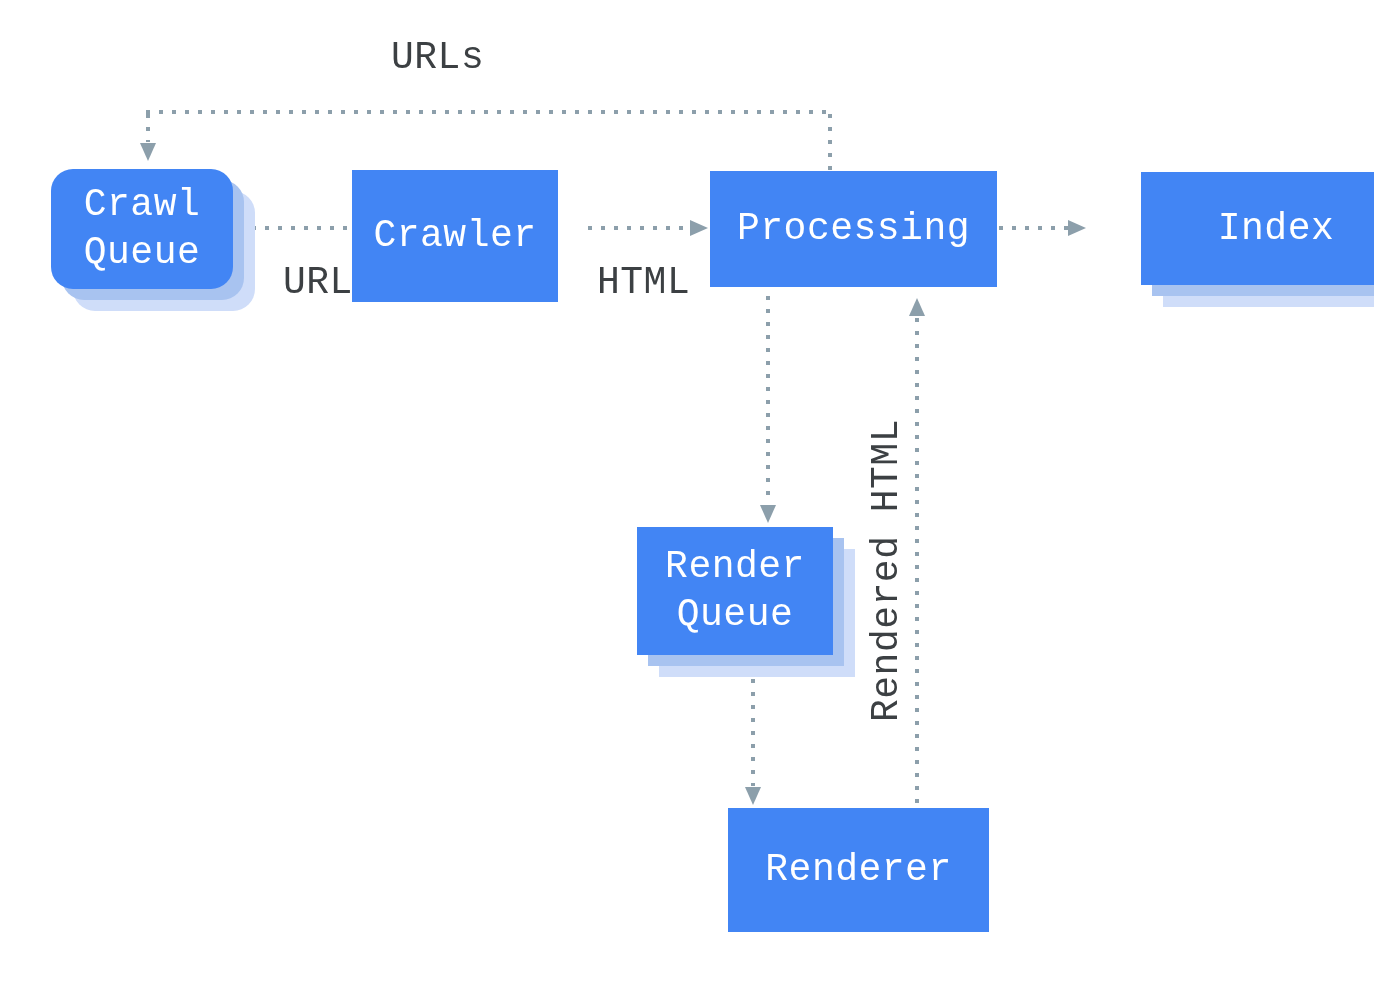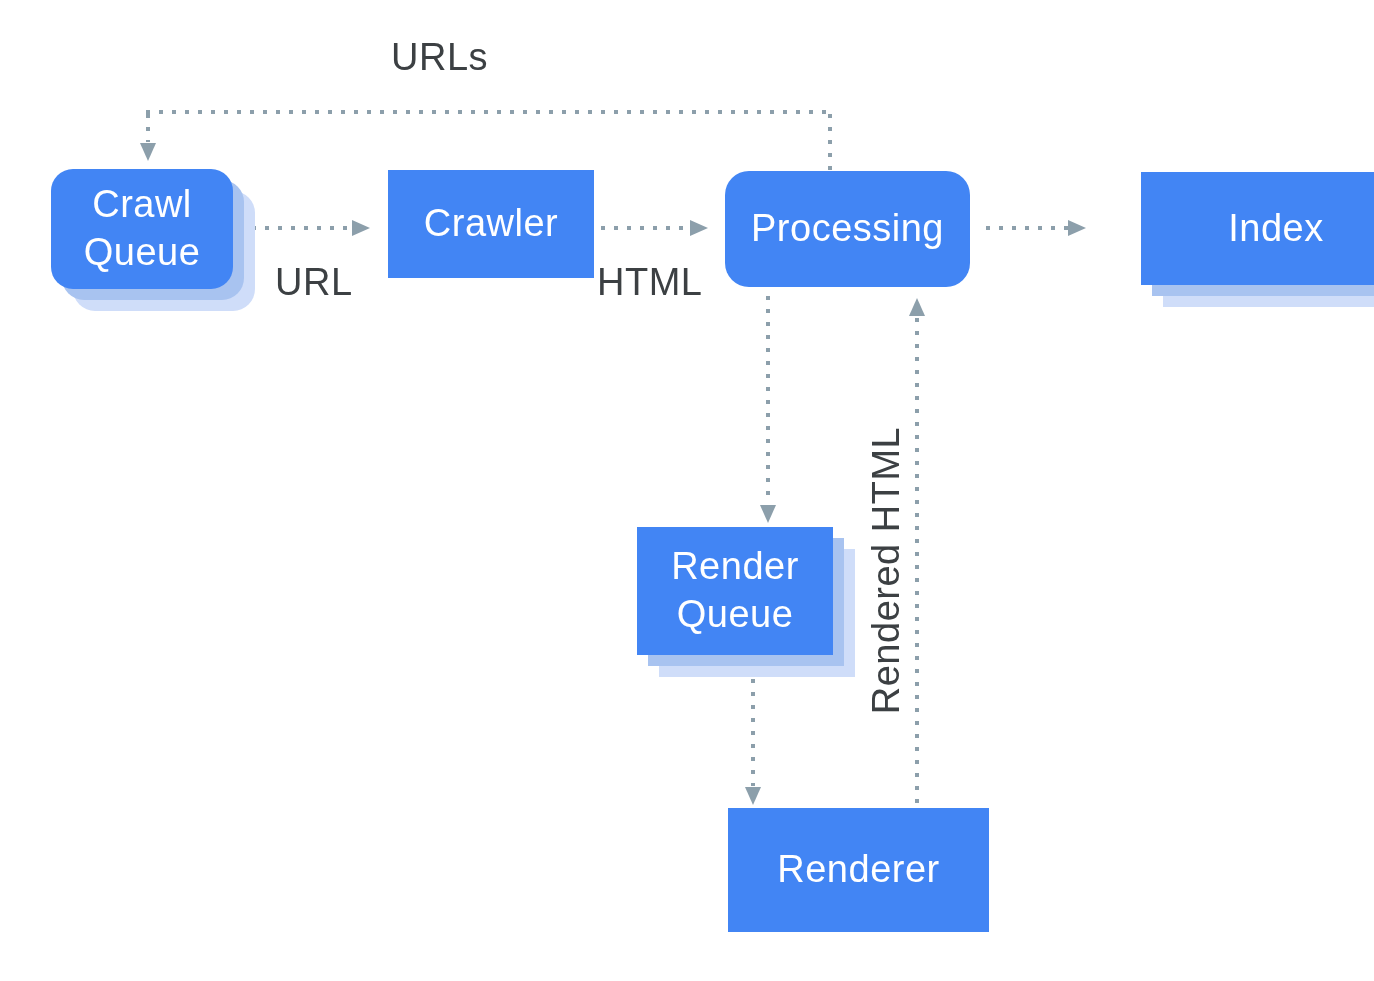--- a/index.html
+++ b/index.html
@@ -10,40 +10,40 @@
     --dots:#8C9FAB;
     --arrow:#8C9FAB;
     --label-text:#3C4043;
     --background:#FFFFFF;
   }
   html,body{margin:0;padding:0;background:var(--background);}
   .canvas{
     position:relative;
     width:1374px;height:981px;
     background:var(--background);
-    font-family:Liberation Sans, sans-serif;
+    font-family:Liberation Mono, monospace;
     overflow:hidden;
   }
 
   
   .node{
     position:absolute;
     background:var(--node-fill);
     color:var(--node-text);
     display:flex;align-items:center;justify-content:center;
     text-align:center;
     font-size:38px;line-height:1.26;font-weight:400;
     letter-spacing:.5px;
   }
   .node.shadowed{
     box-shadow:11px 11px 0 0 var(--shadow-inner), 22px 22px 0 0 var(--shadow-outer);
   }
   #n-crawl-queue {left:51px;  top:169px; width:182px; height:120px;border-radius:22px;}
-  #n-crawler     {left:388px; top:170px; width:206px; height:108px;}
-  #n-processing  {left:725px; top:171px; width:245px; height:116px;border-radius:24px;}
+  #n-crawler     {left:352px; top:170px; width:206px; height:132px;}
+  #n-processing  {left:710px; top:171px; width:287px; height:116px;}
   #n-index       {left:1141px;top:172px; width:214px; height:113px;padding-left:28px;}
   #n-render-queue{left:637px; top:527px; width:196px; height:128px;}
   #n-renderer    {left:728px; top:808px; width:261px; height:124px;}
 
   
   .hdots{
     position:absolute;height:4px;
     background-image:repeating-linear-gradient(90deg,
       var(--dots) 0, var(--dots) 4px, transparent 4px, transparent 13px);
   }
@@ -77,21 +77,21 @@
 
   
   .elabel{
     position:absolute;
     color:var(--label-text);
     font-size:38px;font-weight:400;
     white-space:nowrap;
     letter-spacing:.5px;
   }
   #l-urls{left:391px; top:36px;}
-  #l-url {left:275px; top:261px;}
+  #l-url {left:283px; top:261px;}
   #l-html{left:597px; top:261px;}
   #l-rendered-html{
     left:726px; top:549px; width:320px;
     text-align:center;
     transform:rotate(-90deg);
   }
 </style>
 </head>
 <body>
 

